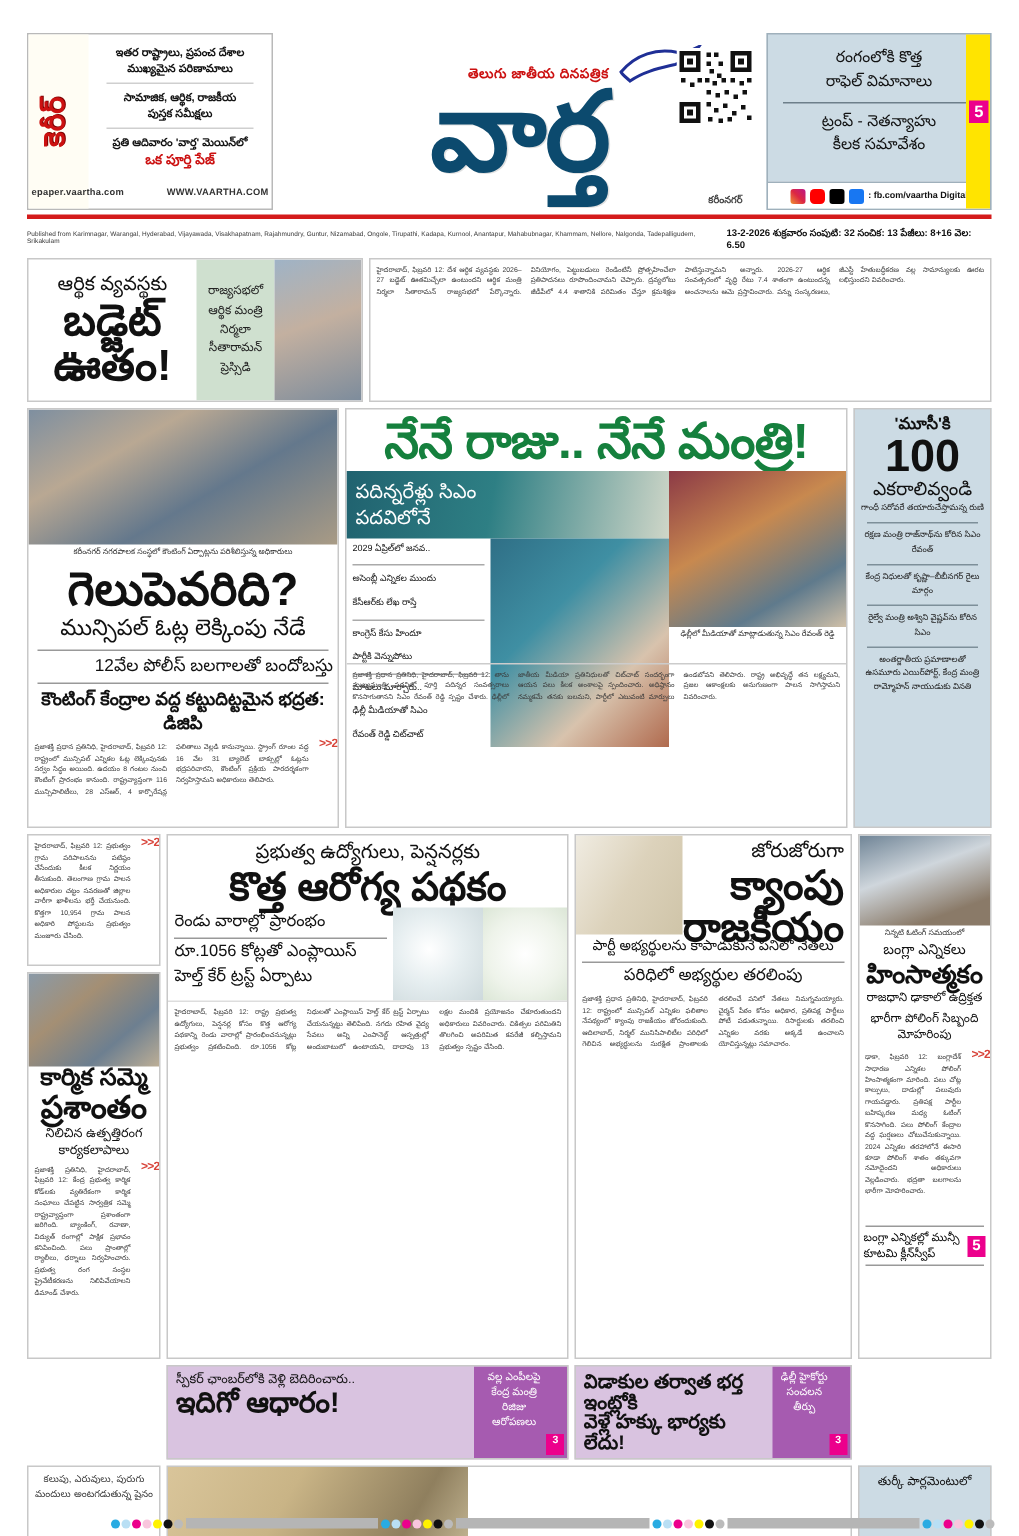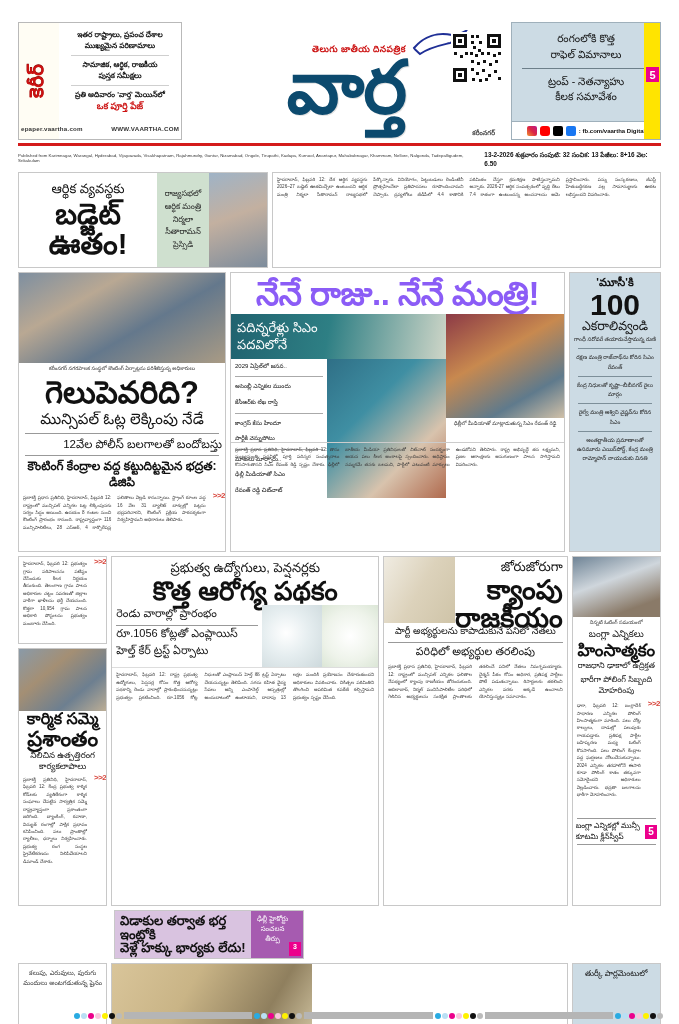--- a/index.html
+++ b/index.html
@@ -100,21 +100,21 @@
   .gp-sub2 { font-size: 11.5px; color: #111; text-align: right; line-height: 1.3; padding: 1px 3px; }
   .gp-sub3 { font-size: 12px; color: #111; text-align: center; font-weight: bold; line-height: 1.3; padding: 1px 3px; }
 
   
   .body-text { font-size: 4.6px; color: #3a3a3a; line-height: 1.62; text-align: justify;
     padding: 3px 4px; word-spacing: .3px; }
   .jump { color: #d8443a; font-weight: bold; font-size: 8px; float: right;
     margin-left: 3px; letter-spacing: -.5px; }
 
   
-  .nr-head { font-size: 33px; font-weight: bold; color: #8b5cf6; text-align: center;
+  .nr-head { font-size: 33px; font-weight: bold; color: #15803d; text-align: center;
     line-height: 1.05; padding: 4px 2px 2px 2px; letter-spacing: -.5px; }
   .nr-band { background: linear-gradient(100deg,#20626f 0%,#2e7f84 45%,#cfd6c8 100%);
     color: #fff; font-size: 13px; line-height: 1.35; padding: 5px 6px; }
   .nr-kicker { font-size: 6px; color: #111; line-height: 1.6; padding: 3px 4px; }
   .nr-kicker-rule { height: 1px; background: #aaa; margin: 2px 4px; }
 
   .mc-box { background: #ccdbe4; padding: 3px; text-align: center; }
   .mc-t1 { font-size: 11px; color: #111; font-weight: bold; }
   .mc-t2 { font-size: 30px; font-weight: bold; color: #111; line-height: .95; }
   .mc-t3 { font-size: 12.5px; color: #111; line-height: 1.1; }
@@ -282,21 +282,21 @@
   <div class="red-rule"></div>
 
   <div class="pubinfo">
     <div class="left">Published from Karimnagar, Warangal, Hyderabad, Vijayawada, Visakhapatnam, Rajahmundry, Guntur, Nizamabad, Ongole, Tirupathi, Kadapa, Kurnool, Anantapur, Mahabubnagar, Khammam, Nellore, Nalgonda, Tadepalligudem, Srikakulam</div>
     <div class="right">13-2-2026 శుక్రవారం సంపుటి: 32 సంచిక: 13 పేజీలు: 8+16 వెల: 6.50</div>
   </div>
 
   <div class="content">
 
     <div class="row" style="margin-bottom:4px">
-      <div class="cell" style="width:250px">
+      <div class="cell" style="width:224px">
         <div class="budget">
           <div class="budget-head">
             <div class="budget-l1">ఆర్థిక వ్యవస్థకు</div>
             <div class="budget-l2">బడ్జెట్</div>
             <div class="budget-l3">ఊతం!</div>
           </div>
           <div class="budget-cap">
             <span>రాజ్యసభలో ఆర్థిక మంత్రి నిర్మలా సీతారామన్ ప్రెస్సిడి</span>
           </div>
           <div class="budget-photo"></div>
@@ -450,20 +450,30 @@
           <span style="font-size:7.5px;line-height:1.4;flex:1">బంగ్లా ఎన్నికల్లో మున్సీ కూటమి క్లీన్‌స్వీప్</span>
           <span class="pbadge">5</span>
         </div>
         <div class="ar-rule"></div>
       </div>
     </div>
 
     <div class="row" style="margin-bottom:4px">
       <div style="width:92px"></div>
 
+      <div class="cell teaser" style="width:276px">
+        <div class="teaser-main">
+          <div class="teaser-k">స్పీకర్ ఛాంబర్‌లోకి వెళ్లి బెదిరించారు..</div>
+          <div class="teaser-h">ఇదిగో ఆధారం!</div>
+        </div>
+        <div class="teaser-side">
+          <span>వల్ల ఎంపీలపై కేంద్ర మంత్రి రిజిజు ఆరోపణలు</span>
+          <span class="teaser-badge">3</span>
+        </div>
+      </div>
 
       <div class="cell teaser" style="width:190px">
         <div class="teaser-main">
           <div class="teaser-h" style="font-size:13px">విడాకుల తర్వాత భర్త ఇంట్లోకి</div>
           <div class="teaser-h" style="font-size:13px">వెళ్లే హక్కు భార్యకు లేదు!</div>
         </div>
         <div class="teaser-side" style="width:52px">
           <span>ఢిల్లీ హైకోర్టు సంచలన తీర్పు</span>
           <span class="teaser-badge">3</span>
         </div>

